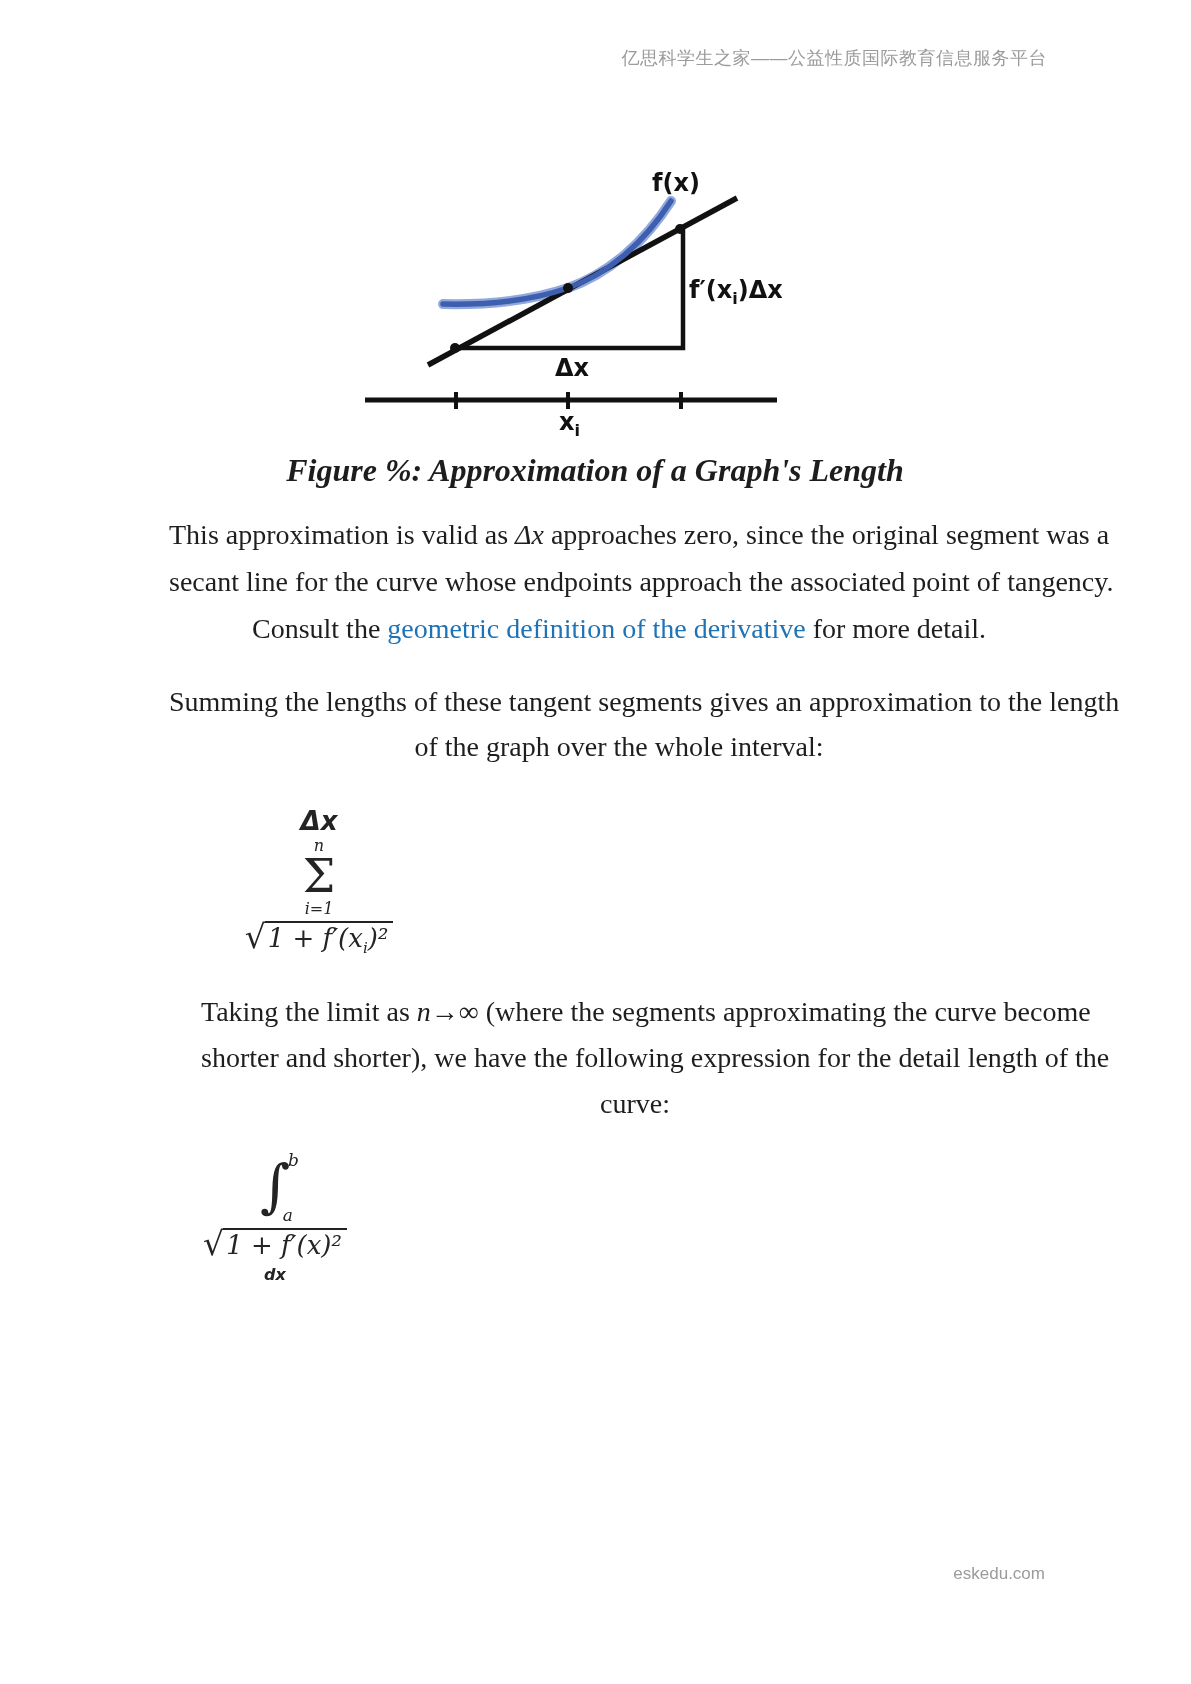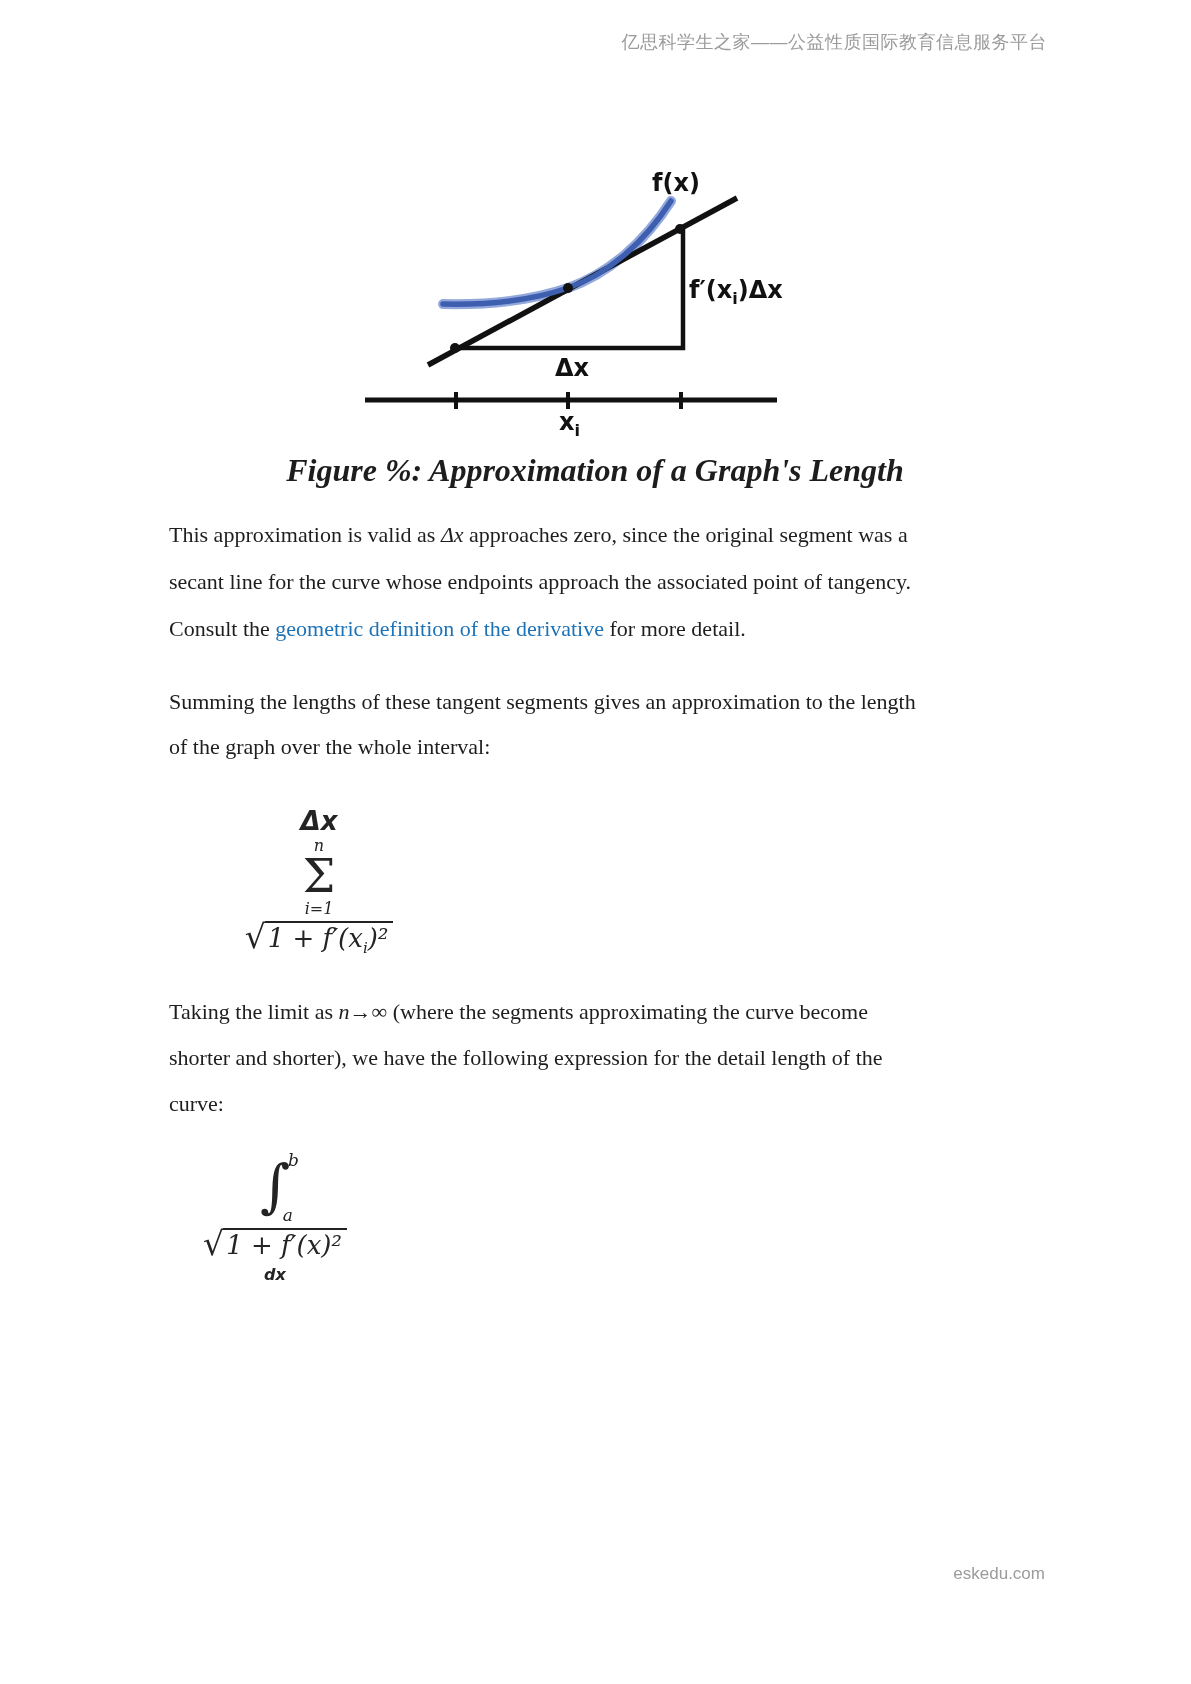--- a/index.html
+++ b/index.html
@@ -6,21 +6,21 @@
     --link:#1e73b7; --curve_core:#3e5fb0; --curve_halo:#93a9dc;
     --ink:#111111; --muted:#9b9b9b;
   }
   *{margin:0;padding:0;box-sizing:border-box;}
   html,body{background:#e8e8e8;}
   .page{
     position:relative;width:1191px;height:1684px;background:#ffffff;
     font-family:"Liberation Serif",serif;color:#1e1e1e;overflow:hidden;margin:0 auto;
   }
   .header{
-    position:absolute;top:30px;right:144px;
+    position:absolute;top:46px;right:144px;
     font:18px "Liberation Sans",sans-serif;color:var(--muted);letter-spacing:.5px;
   }
   .footer{
     position:absolute;top:1564px;right:146px;
     font:17px "Liberation Sans",sans-serif;color:var(--muted);
   }
   .figure-svg{position:absolute;left:340px;top:145px;}
   .figure-svg .curve-halo{fill:none;stroke:var(--curve_halo);stroke-width:10;stroke-linecap:round;}
   .figure-svg .curve{fill:none;stroke:var(--curve_core);stroke-width:5.5;stroke-linecap:round;}
   .figure-svg .blk{stroke:var(--ink);fill:none;}
@@ -29,25 +29,25 @@
   .figure-svg .axis{stroke-width:5;}
   .figure-svg .tick{stroke-width:4;}
   .figure-svg .dot{fill:var(--ink);}
   .figure-svg text{font-family:"DejaVu Sans",sans-serif;font-weight:bold;font-size:24px;fill:var(--ink);}
   .figure-svg .subts{font-size:16px;}
   .caption{
     position:absolute;left:165px;top:452px;width:860px;text-align:center;
     font-family:"Liberation Serif",serif;font-weight:bold;font-style:italic;
     font-size:32px;color:#1d1d1d;
   }
-  .para{position:absolute;left:169px;width:900px;font-size:22px;color:#1e1e1e;}
+  .para{position:absolute;left:169px;width:900px;font-size:28px;color:#1e1e1e;text-align:center;}
   .para .line{white-space:nowrap;}
   .p1{top:511px;} .p1 .line{line-height:47px;}
   .p2{top:679px;} .p2 .line{line-height:45px;}
-  .p3{top:989px;} .p3 .line{line-height:46px;}
+  .p3{top:989px;} .p3 .line{line-height:46px;margin-left:32px;}
   .it{font-style:italic;}
   .link{color:var(--link);text-decoration:none;cursor:pointer;}
   .formula{position:absolute;display:flex;flex-direction:column;align-items:center;color:#242424;}
   .formula-sum{left:205px;top:808px;width:228px;}
   .formula-int{left:195px;top:1152px;width:160px;}
   .f-dx{font-family:"DejaVu Sans",sans-serif;font-weight:bold;font-style:italic;font-size:26px;line-height:26px;}
   .f-n{font:italic 16px "DejaVu Serif",serif;line-height:18px;margin-top:3px;}
   .f-sigma{font-family:"DejaVu Serif",serif;font-size:46px;line-height:42px;}
   .f-lim{font:italic 16px "DejaVu Serif",serif;line-height:16px;margin-top:4px;text-align:right;}
   .sqrt-row{display:flex;align-items:flex-start;margin-top:4px;font-style:italic;font-family:"DejaVu Serif",serif;font-size:26px;color:#242424;}

